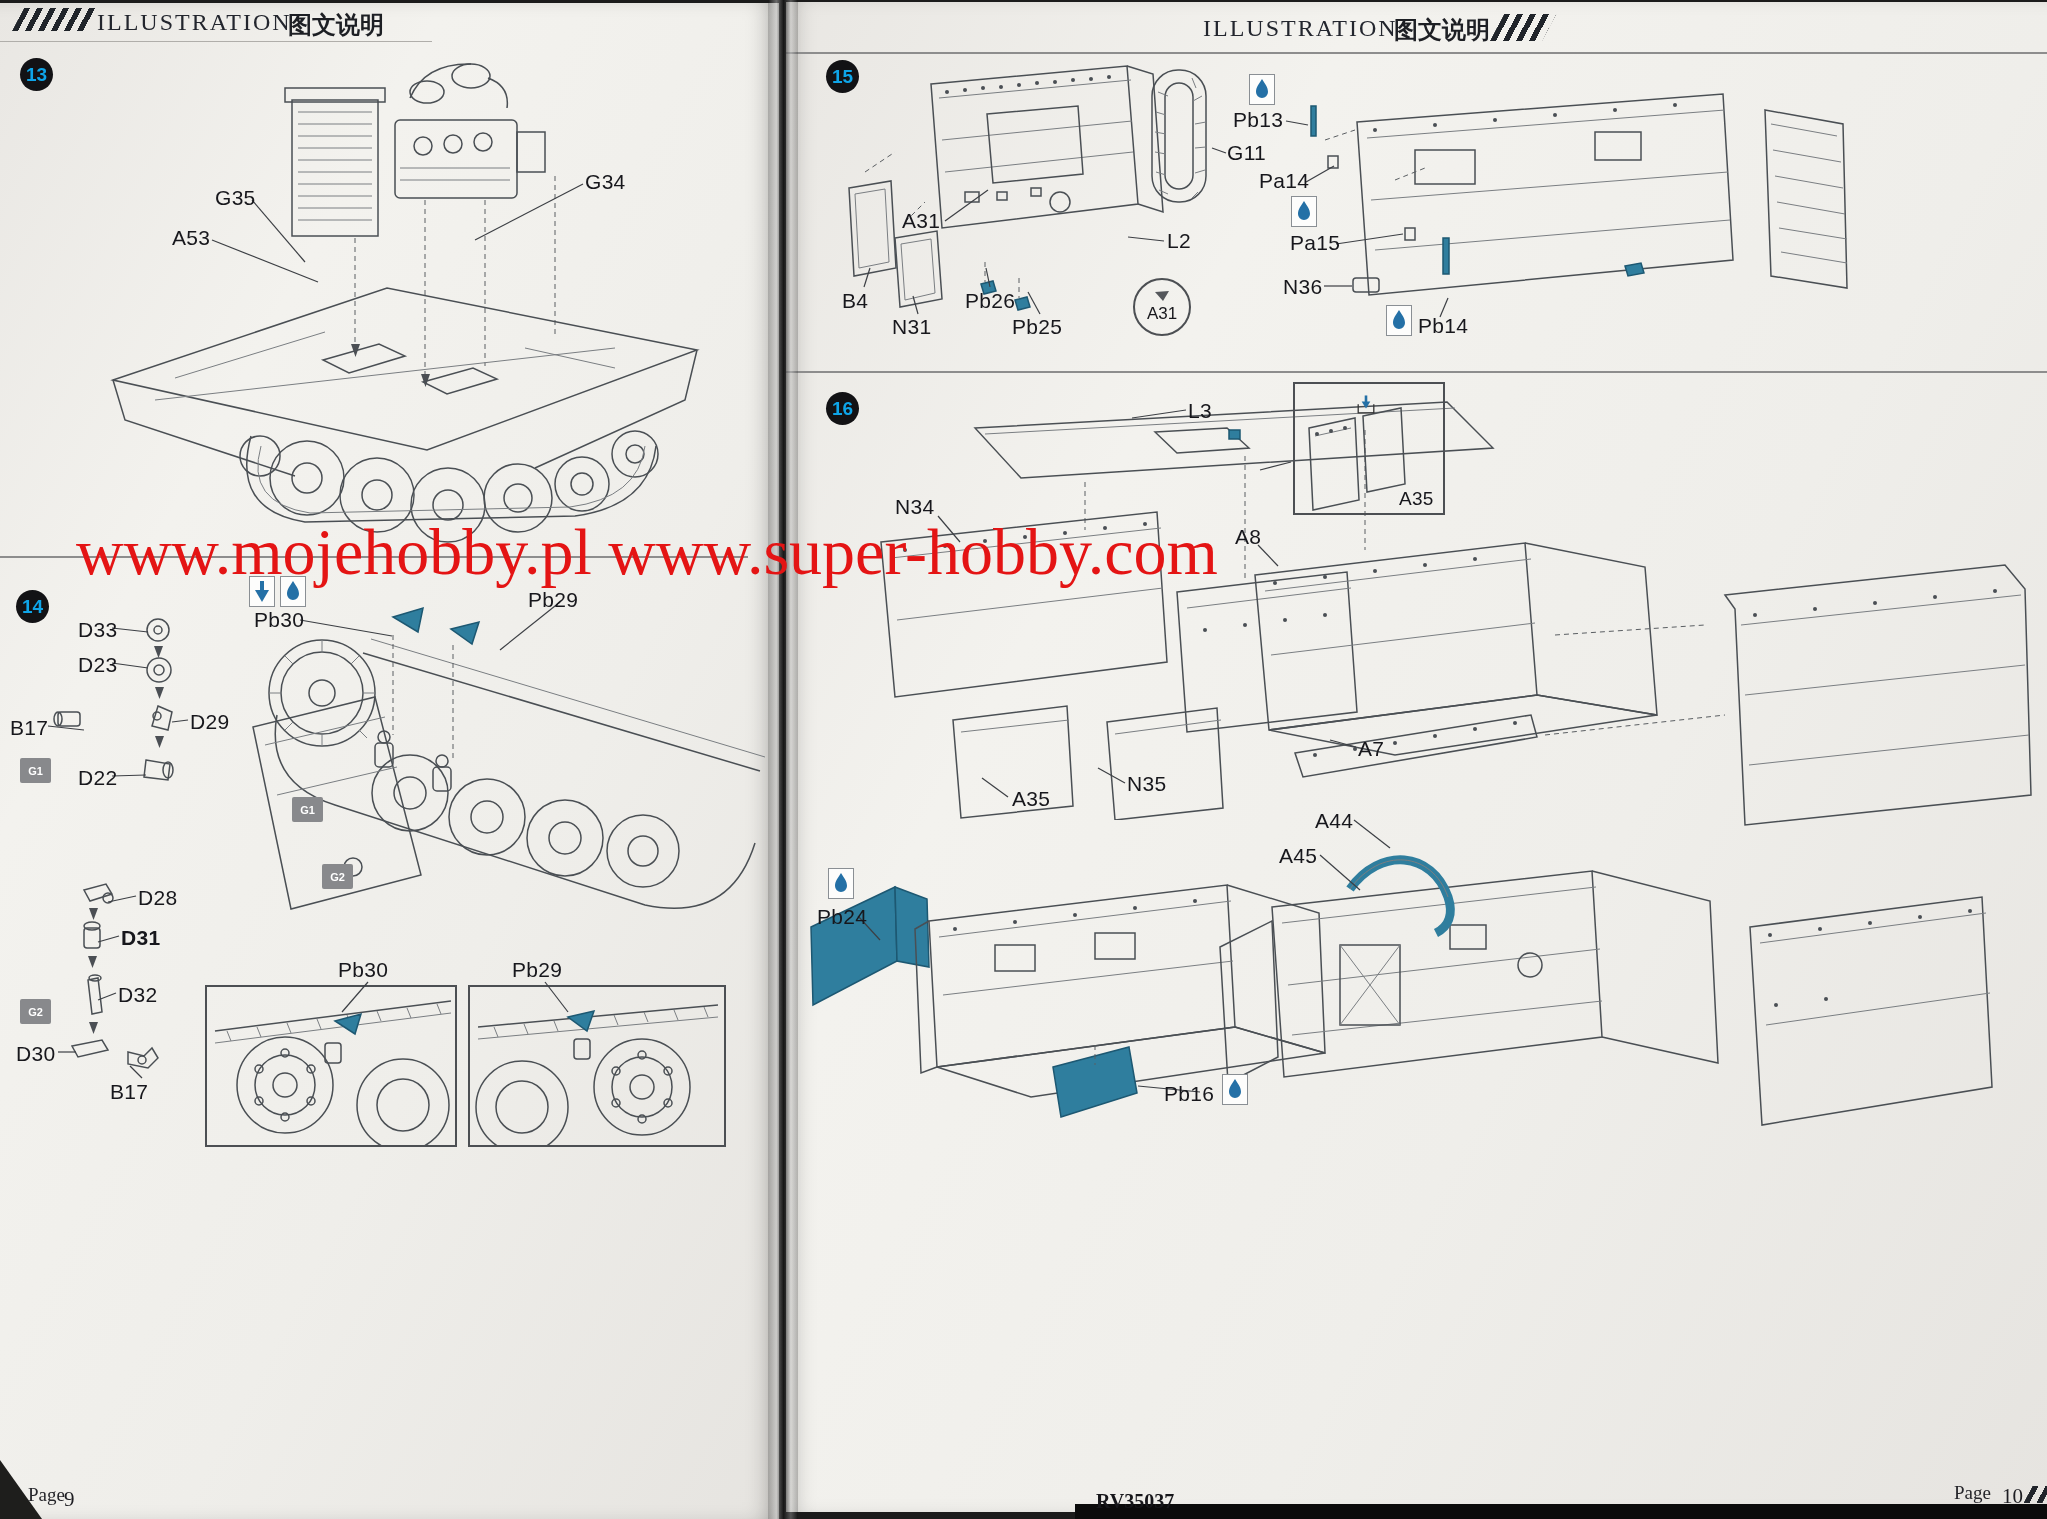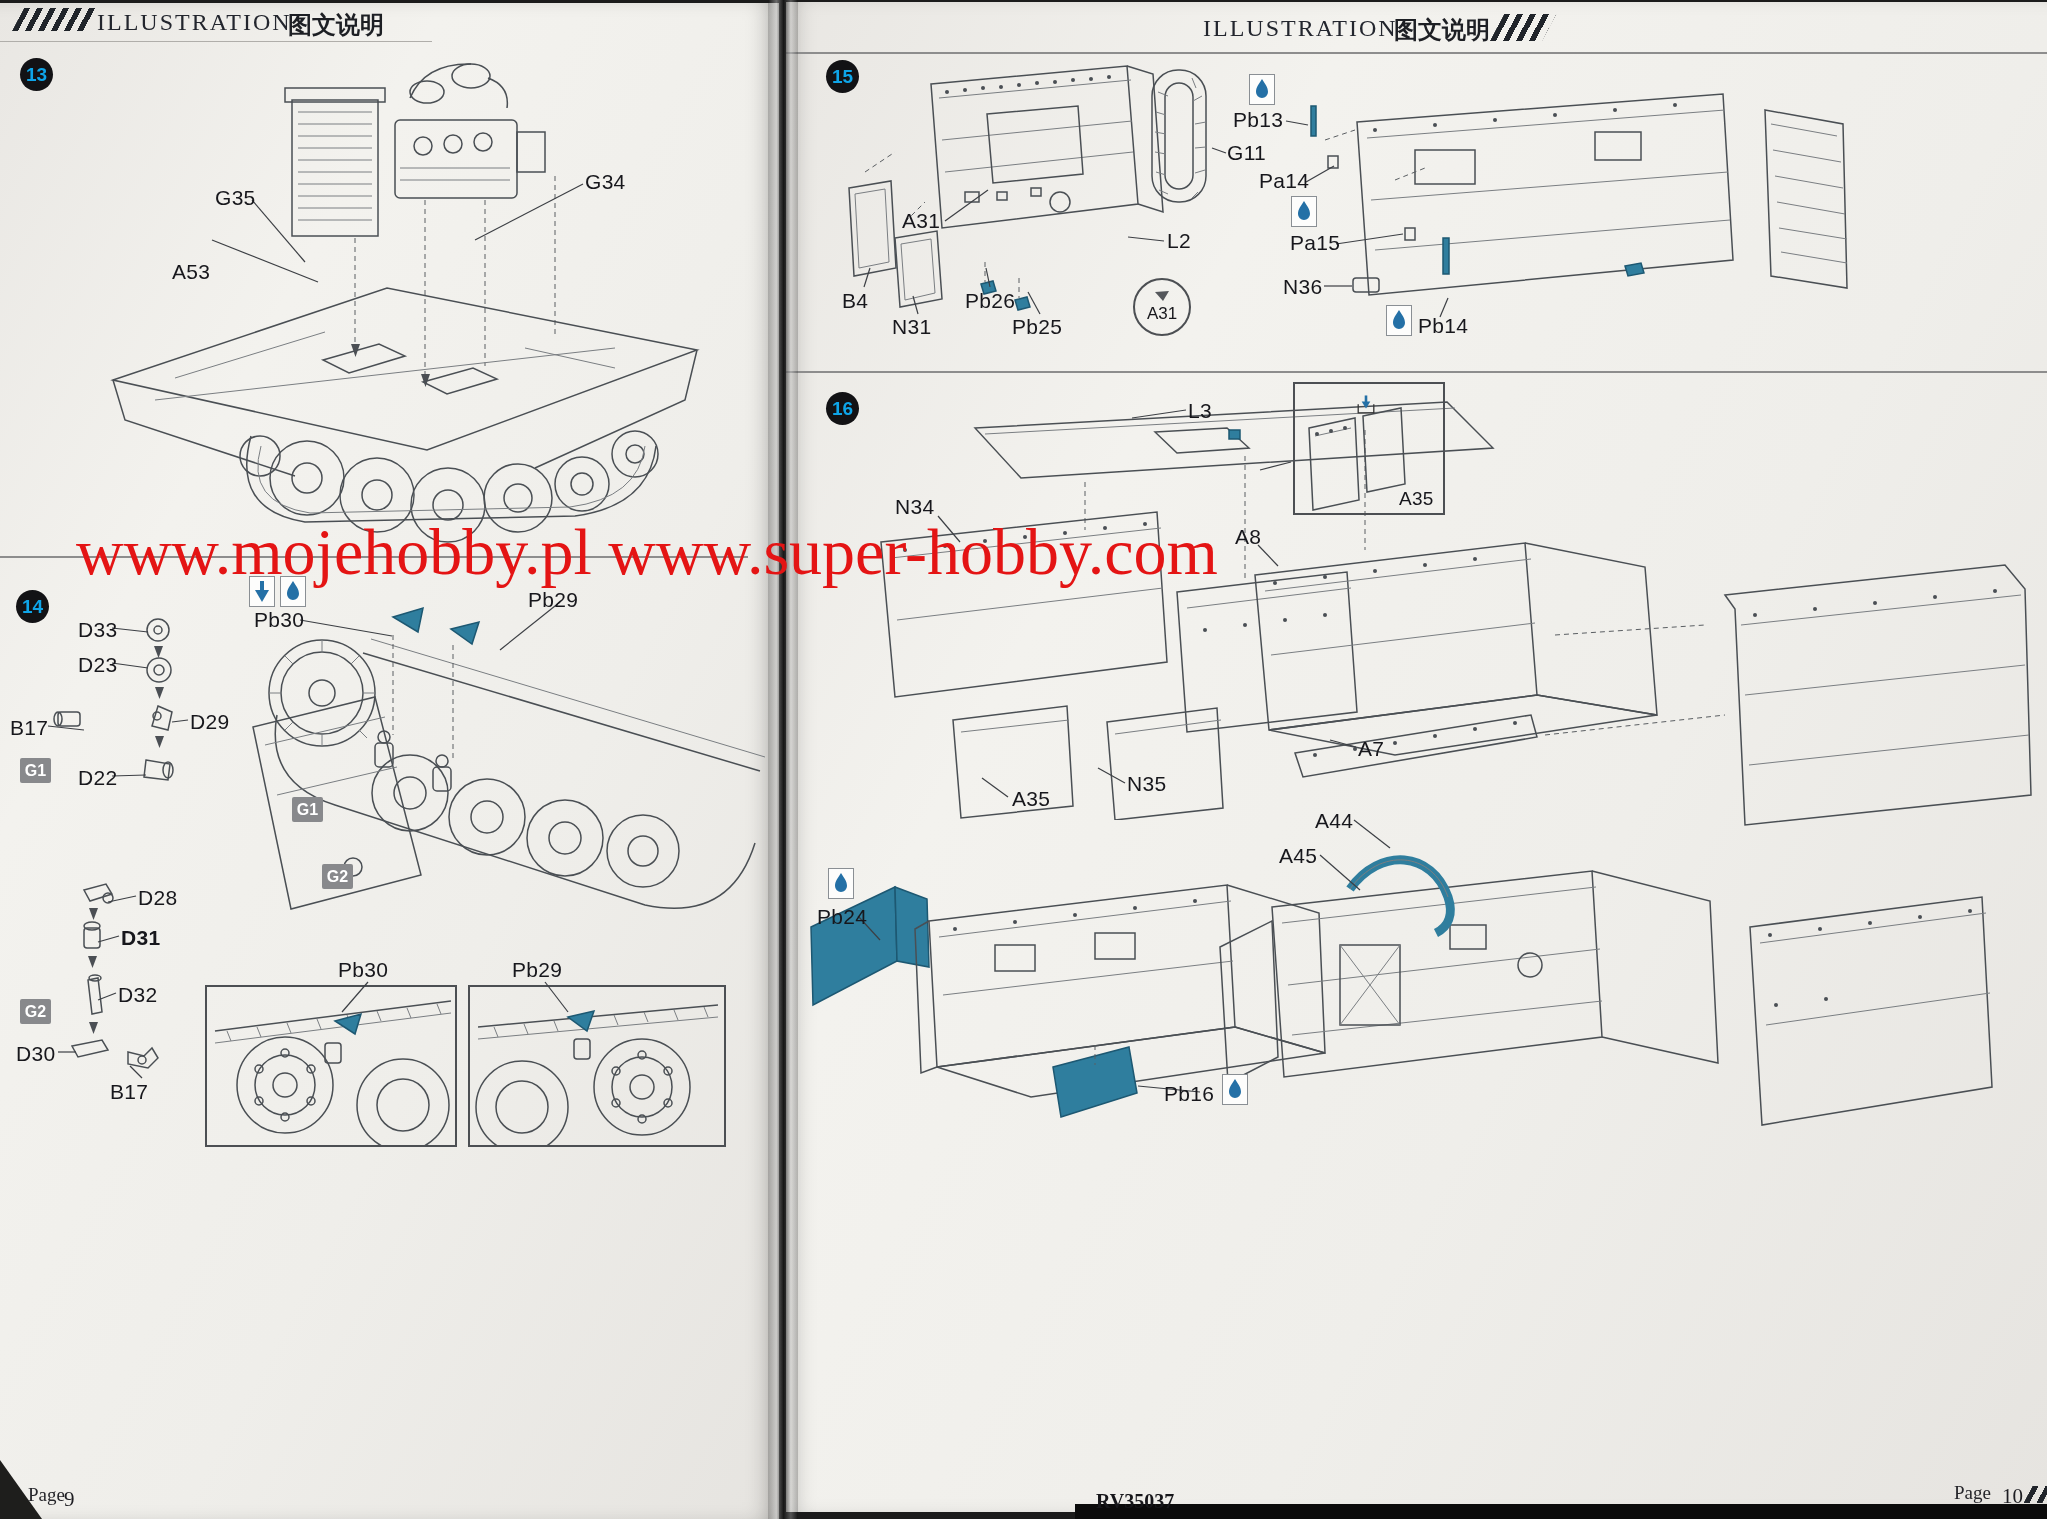--- a/index.html
+++ b/index.html
@@ -15,21 +15,21 @@
   .hatch { position:absolute; transform:skewX(-28deg);
            background:repeating-linear-gradient(90deg,#20242a 0 6px, rgba(0,0,0,0) 6px 13px); }
   .hdr-title { position:absolute; font-family:"Liberation Serif", serif; font-size:24px; letter-spacing:2px; color:#23262e; white-space:nowrap; }
   .hdr-cjk   { position:absolute; font-size:24px; font-weight:bold; color:#1d1f24; white-space:nowrap; font-family:"DejaVu Sans", sans-serif; }
   .rule { position:absolute; background:#8d8d8d; height:2px; }
 
   .step-circle { position:absolute; width:33px; height:33px; border-radius:50%; background:#121215; color:#0ea5e9;
                  font-size:19px; font-weight:bold; display:flex; align-items:center; justify-content:center; z-index:4; }
 
   .lbl { position:absolute; font-size:21px; color:#17171c; white-space:nowrap; z-index:3; letter-spacing:.3px; }
-  .boxlbl { position:absolute; min-width:31px; height:25px; padding:0 4px; background:#88898c; color:#fff; font-size:16px; font-weight:bold;
+  .boxlbl { position:absolute; min-width:31px; height:25px; padding:0 4px; background:#88898c; color:#fff; font-size:11px; font-weight:bold;
             display:flex; align-items:center; justify-content:center; border-radius:2px; z-index:3; }
 
   .icon-box { position:absolute; width:26px; height:31px; background:#fdfdfc; border:1px solid #8a8f94; z-index:4;
               display:flex; align-items:center; justify-content:center; }
   .inset-box { position:absolute; border:2px solid #4c4f53; z-index:2; }
   .a31-circle { position:absolute; width:58px; height:58px; border:2px solid #4c4f53; border-radius:50%; z-index:3;
                 display:flex; flex-direction:column; align-items:center; justify-content:center; gap:2px; }
   .a31-circle .lblc { font-size:17px; color:#17171c; }
 
   .watermark { position:absolute; left:76px; top:514px; font-family:"Liberation Serif", serif; font-size:66px;
@@ -112,21 +112,21 @@
       <circle cx="463" cy="450" r="14"></circle>
     <circle cx="527" cy="436" r="27"></circle>
       <circle cx="527" cy="436" r="11"></circle>
     <circle cx="580" cy="406" r="23"></circle>
       <circle cx="580" cy="406" r="9"></circle>
     <circle cx="205" cy="408" r="20"></circle>
     <path d="M196 388 Q176 462 250 474 L520 468 Q594 458 601 398"></path>
     <path class="thin" d="M206 398 Q190 455 255 465 L515 459 Q583 450 590 398"></path>
   </svg>
   <span class="lbl" style="left:215px; top:186px;">G35</span>
-  <span class="lbl" style="left:172px; top:226px;margin-top:34px;">A53</span>
+  <span class="lbl" style="left:172px; top:226px;">A53</span>
   <span class="lbl" style="left:585px; top:170px;">G34</span>
 
   <div class="step-circle" style="left:16px; top:590px;">14</div>
 
   <div class="icon-box" style="left:249px; top:576px;">
     <svg width="22" height="27" viewBox="0 0 22 27">
         <path d="M11 3v10" stroke="#2470a6" stroke-width="4" fill="none"></path>
         <path d="M4 12 L11 24 L18 12 Z" fill="#2470a6"></path>
       </svg>
   </div>

